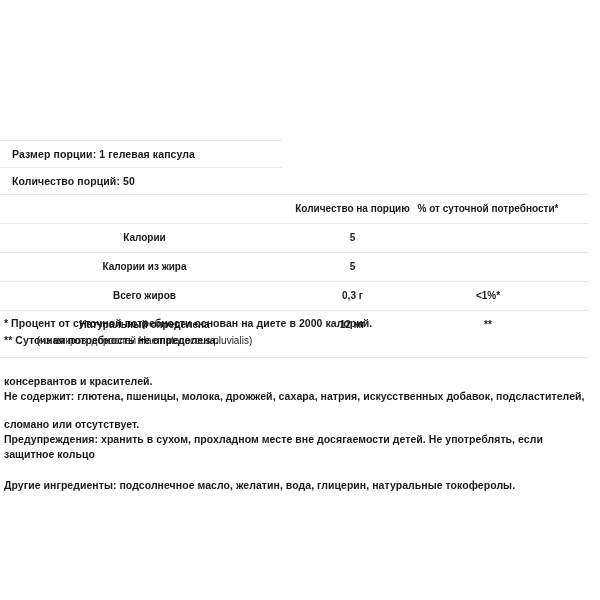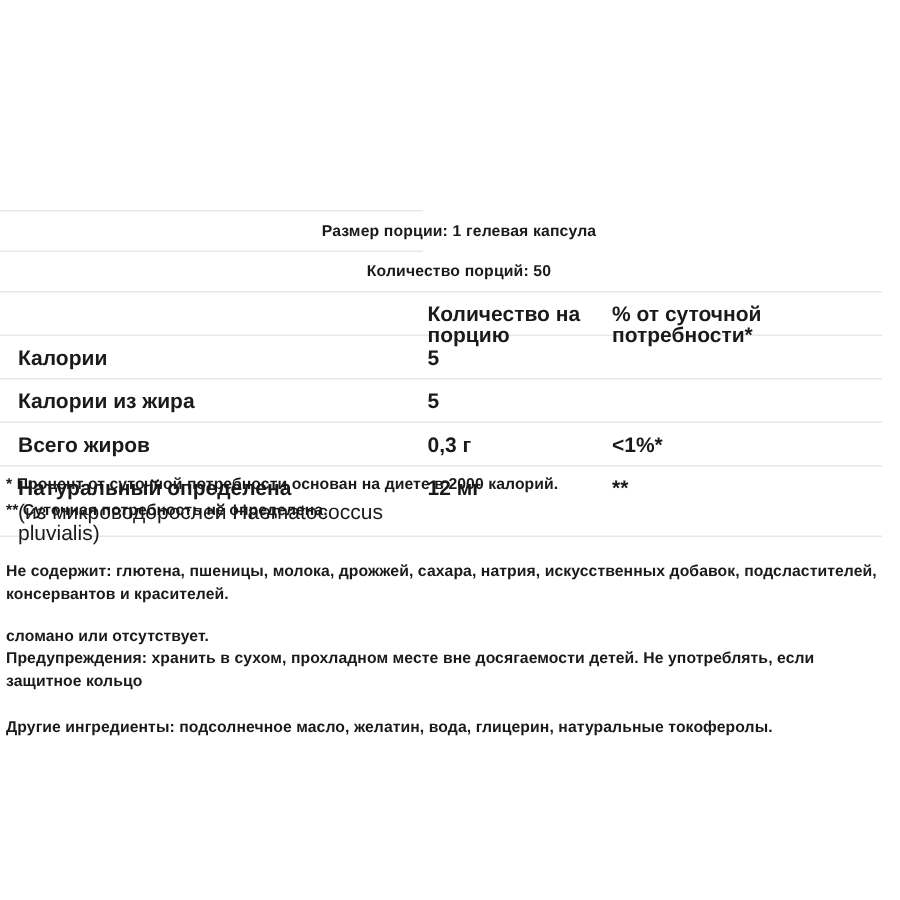--- a/index.html
+++ b/index.html
@@ -38,29 +38,29 @@
     width: 588px;
   }
   .rule.short { width: 282px; }
 
   .srow {
     padding: 6px 0 6px 12px;
     font-size: 10.5px;
     font-weight: bold;
     line-height: 14px;
     letter-spacing: 0.01em;
-    text-align: center;
   }
 
   .trow {
     position: relative;
     min-height: 14px;
     padding: 7px 0 7px 4px;
-    font-size: 14px;
+    font-size: 10px;
     line-height: 14px;
+    text-align: center;
   }
   .trow .c-name {
     position: absolute;
     left: 12px;
     top: 7px;
     width: 265px;
     font-weight: bold;
   }
   .trow .c-name .sub {
     display: block;
@@ -174,22 +174,22 @@
 
   <div class="notes">
 
     <div class="note">* Процент от суточной потребности основан на диете в 2000 калорий.</div>
     <div class="gap-sm"></div>
     <div class="note">** Суточная потребность не определена.</div>
 
     <div class="gap-md"></div>
 
     <div class="gap-md"></div>
+    <div class="note">консервантов и красителей.</div>
     <div class="note">Не содержит: глютена, пшеницы, молока, дрожжей, сахара, натрия, искусственных добавок, подсластителей,</div>
-    <div class="note">консервантов и красителей.</div>
 
     <div class="gap-md"></div>
     <div class="note">сломано или отсутствует.</div>
     <div class="note">Предупреждения: хранить в сухом, прохладном месте вне досягаемости детей. Не употреблять, если защитное кольцо</div>
 
     <div class="gap-lg"></div>
     <div class="note">Другие ингредиенты: подсолнечное масло, желатин, вода, глицерин, натуральные токоферолы.</div>
 
   </div>
 

